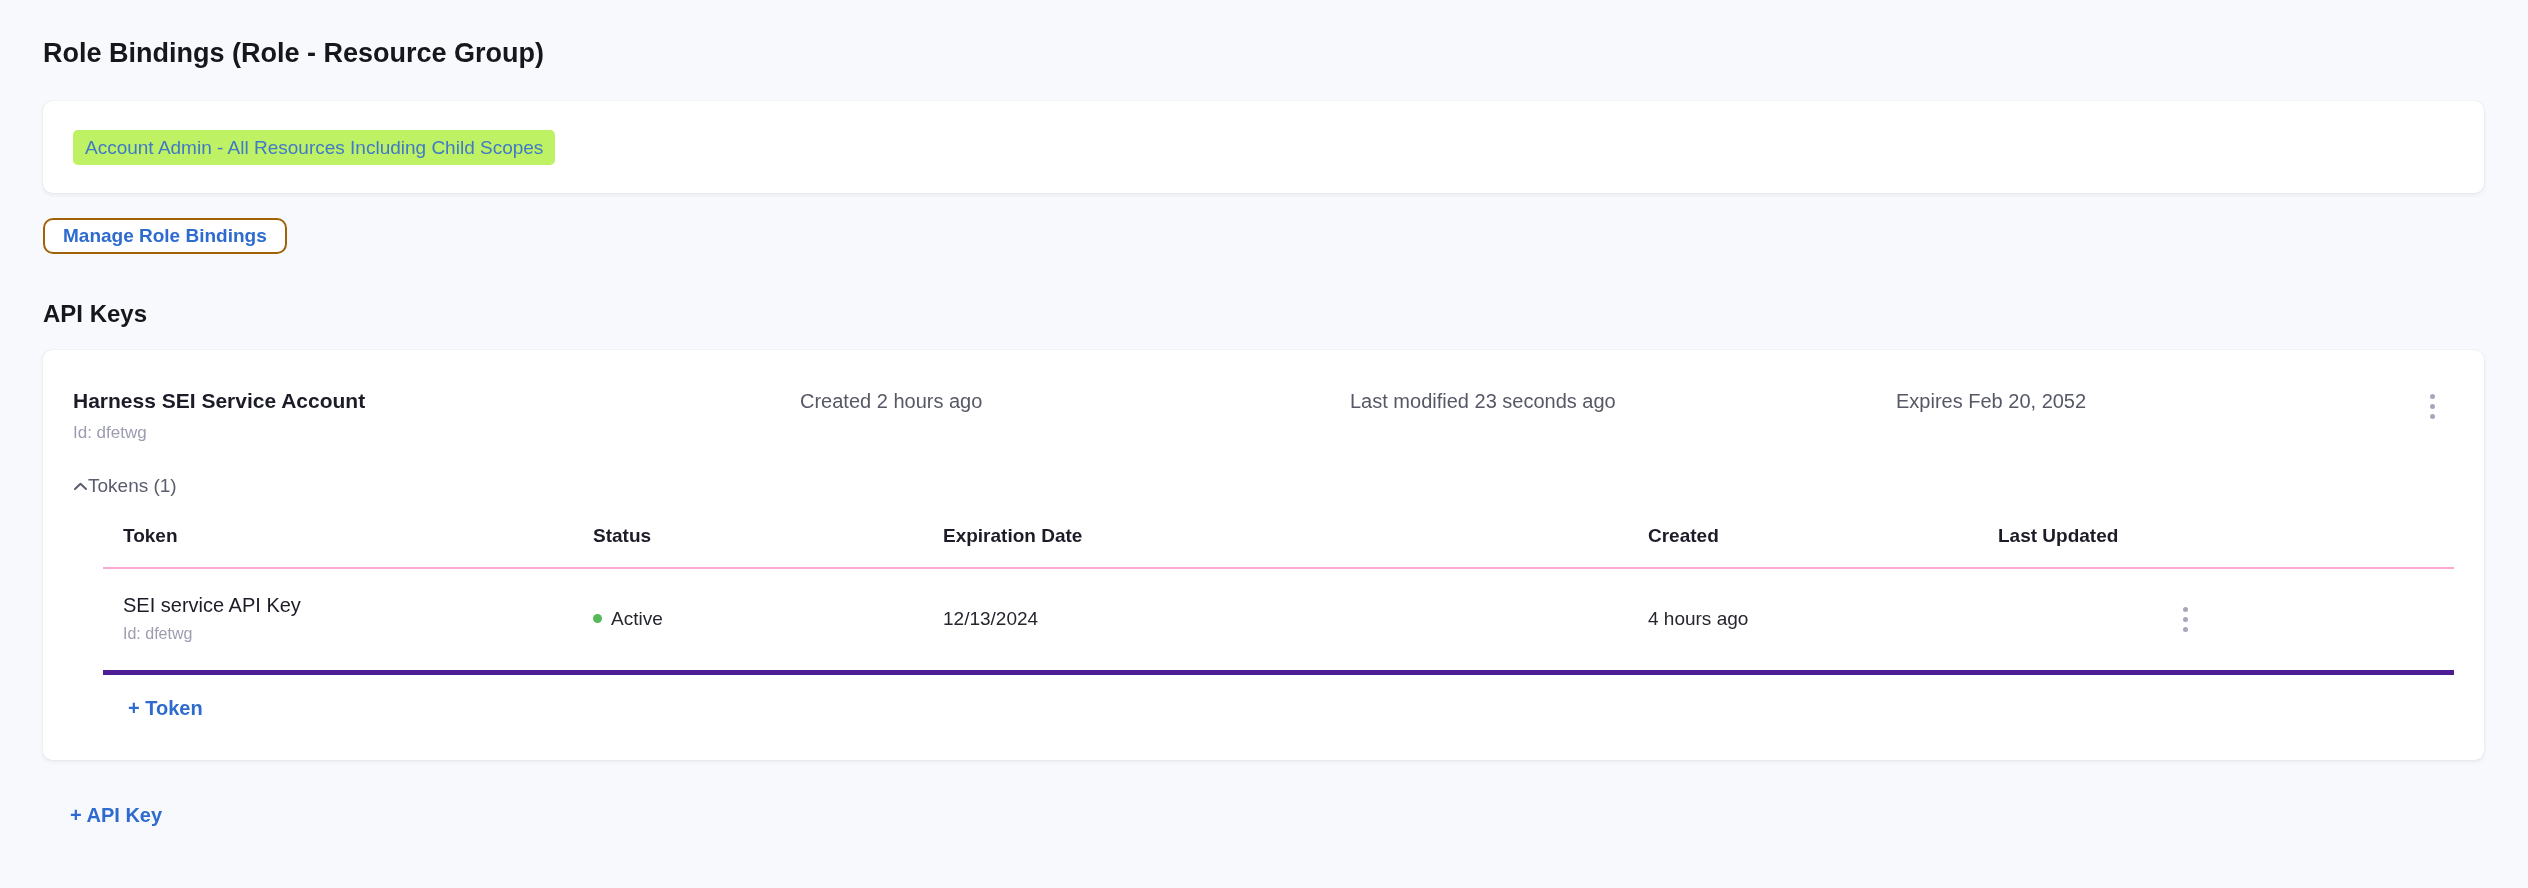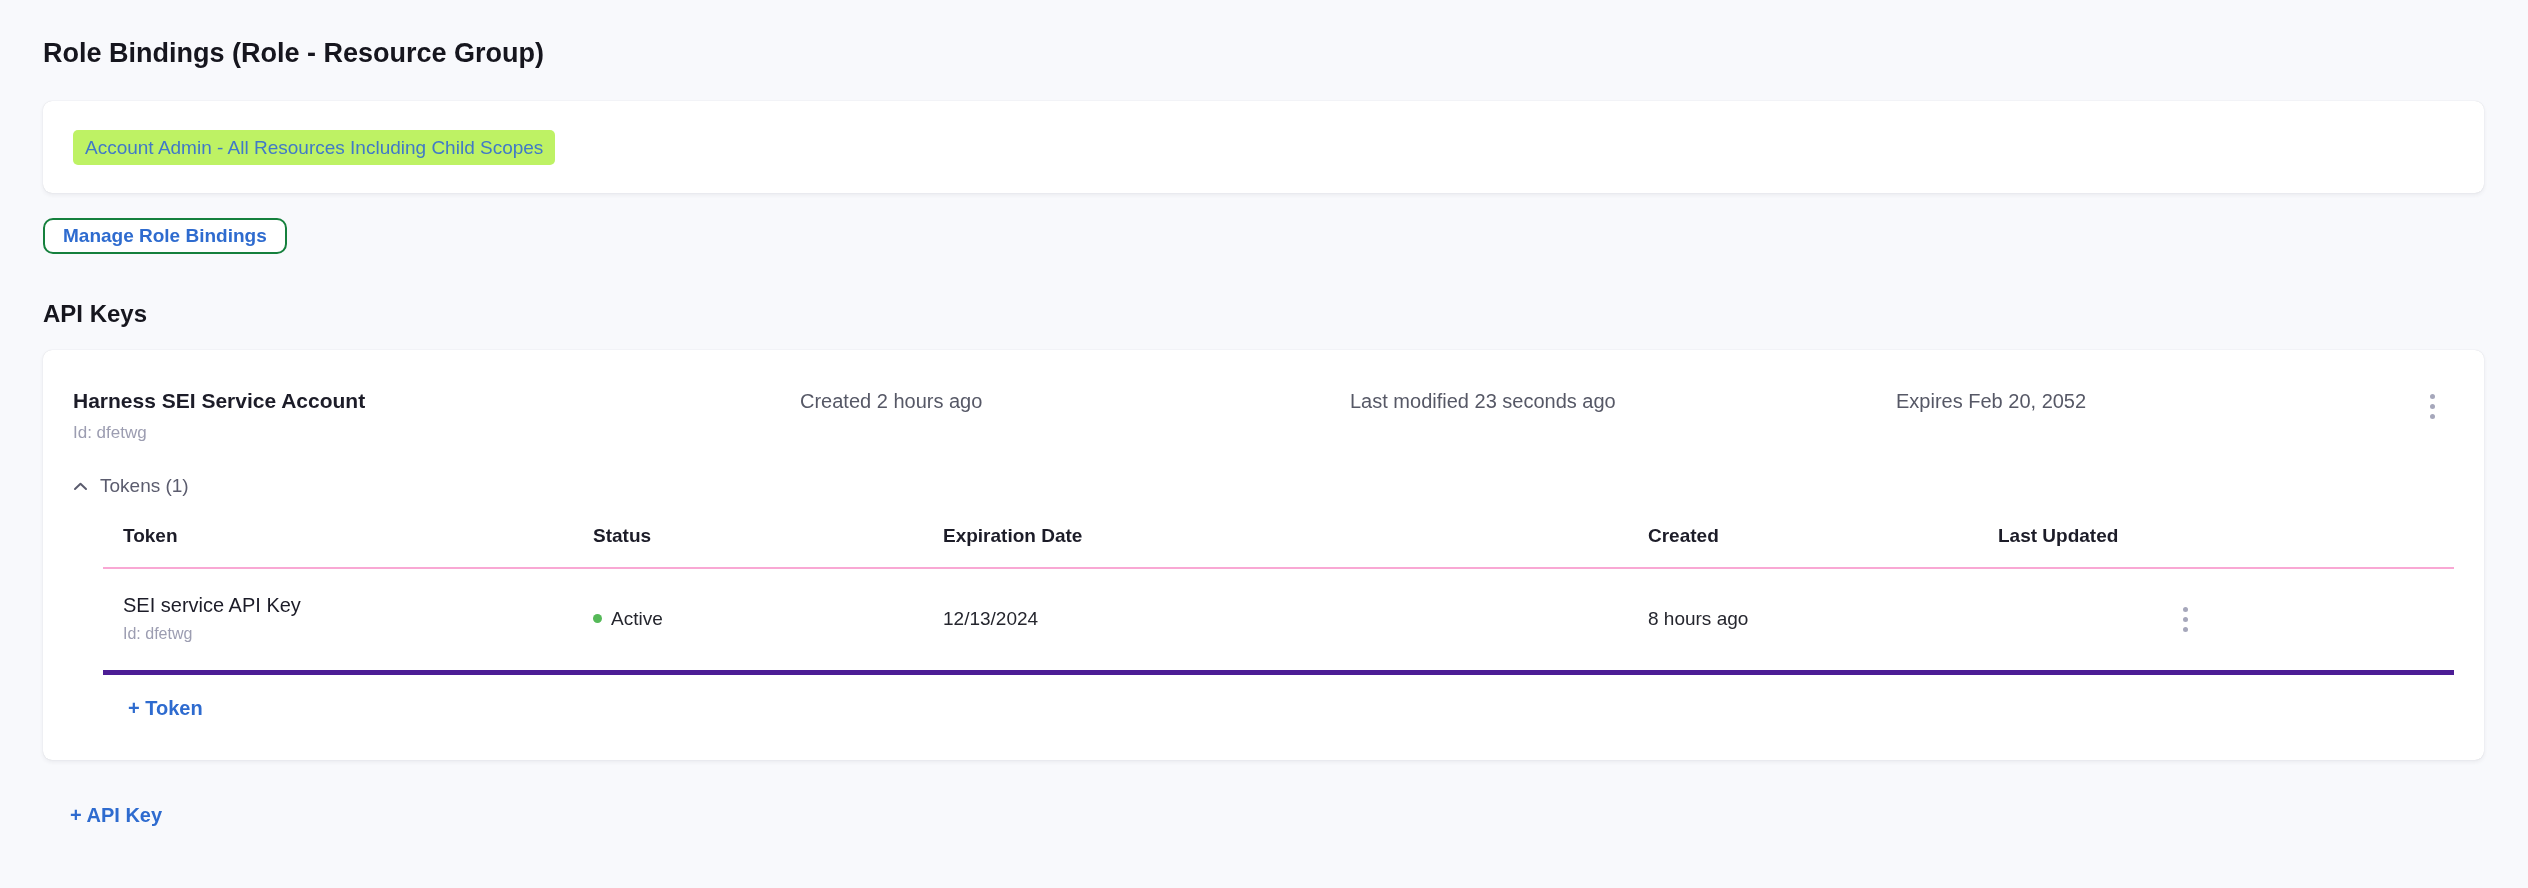--- a/index.html
+++ b/index.html
@@ -40,21 +40,21 @@
     color: #4079C8;
     font-size: 19px;
     line-height: 19px;
     padding: 8px 12px;
     border-radius: 5px;
     white-space: nowrap;
   }
 
   .btn-outline {
     background: #FFFFFF;
-    border: 2px solid #15803d;
+    border: 2px solid #a16207;
     color: #2E6BCF;
     font-family: "Liberation Sans", sans-serif;
     font-weight: 700;
     font-size: 19px;
     height: 36px;
     padding: 12px 18px;
     border-radius: 10px;
     margin: 0 0 46px 0;
     cursor: pointer;
     display: inline-flex;
@@ -82,21 +82,21 @@
   .ak-meta { font-size: 20px; color: #565866; line-height: 26px; }
 
   .kebab {
     background: none; border: none; margin: 0; padding: 6px;
     display: flex; flex-direction: column; gap: 5px; align-items: center;
     cursor: pointer; justify-self: center;
   }
   .kebab .dot-i { width: 5px; height: 5px; border-radius: 50%; background: #A6A7BB; }
 
   .tokens-toggle {
-    display: flex; align-items: center; gap: 12px;
+    display: flex; align-items: center; gap: 0;
     background: none; border: none; padding: 0;
     margin: 32px 0 0 0;
     font-family: "Liberation Sans", sans-serif;
     color: #5B5C6E; font-size: 19px; cursor: pointer;
   }
   .tokens-toggle svg { display:block; }
 
   
   .token-table { margin: 14px 0 0 30px; }
   .t-head, .t-row {
@@ -179,21 +179,21 @@
       <div class="t-row">
         <div class="cell">
           <div class="t-name">SEI service API Key</div>
           <div class="t-id">Id: dfetwg</div>
         </div>
         <div class="cell status-cell">
           <span class="status-dot"></span>
           <span>Active</span>
         </div>
         <div class="cell exp-cell">12/13/2024</div>
-        <div class="cell">8 hours ago</div>
+        <div class="cell">4 hours ago</div>
         <div class="cell kebab-cell">
           <button class="kebab" aria-label="token menu">
             <span class="dot-i"></span>
             <span class="dot-i"></span>
             <span class="dot-i"></span>
           </button>
         </div>
       </div>
     </div>
 

